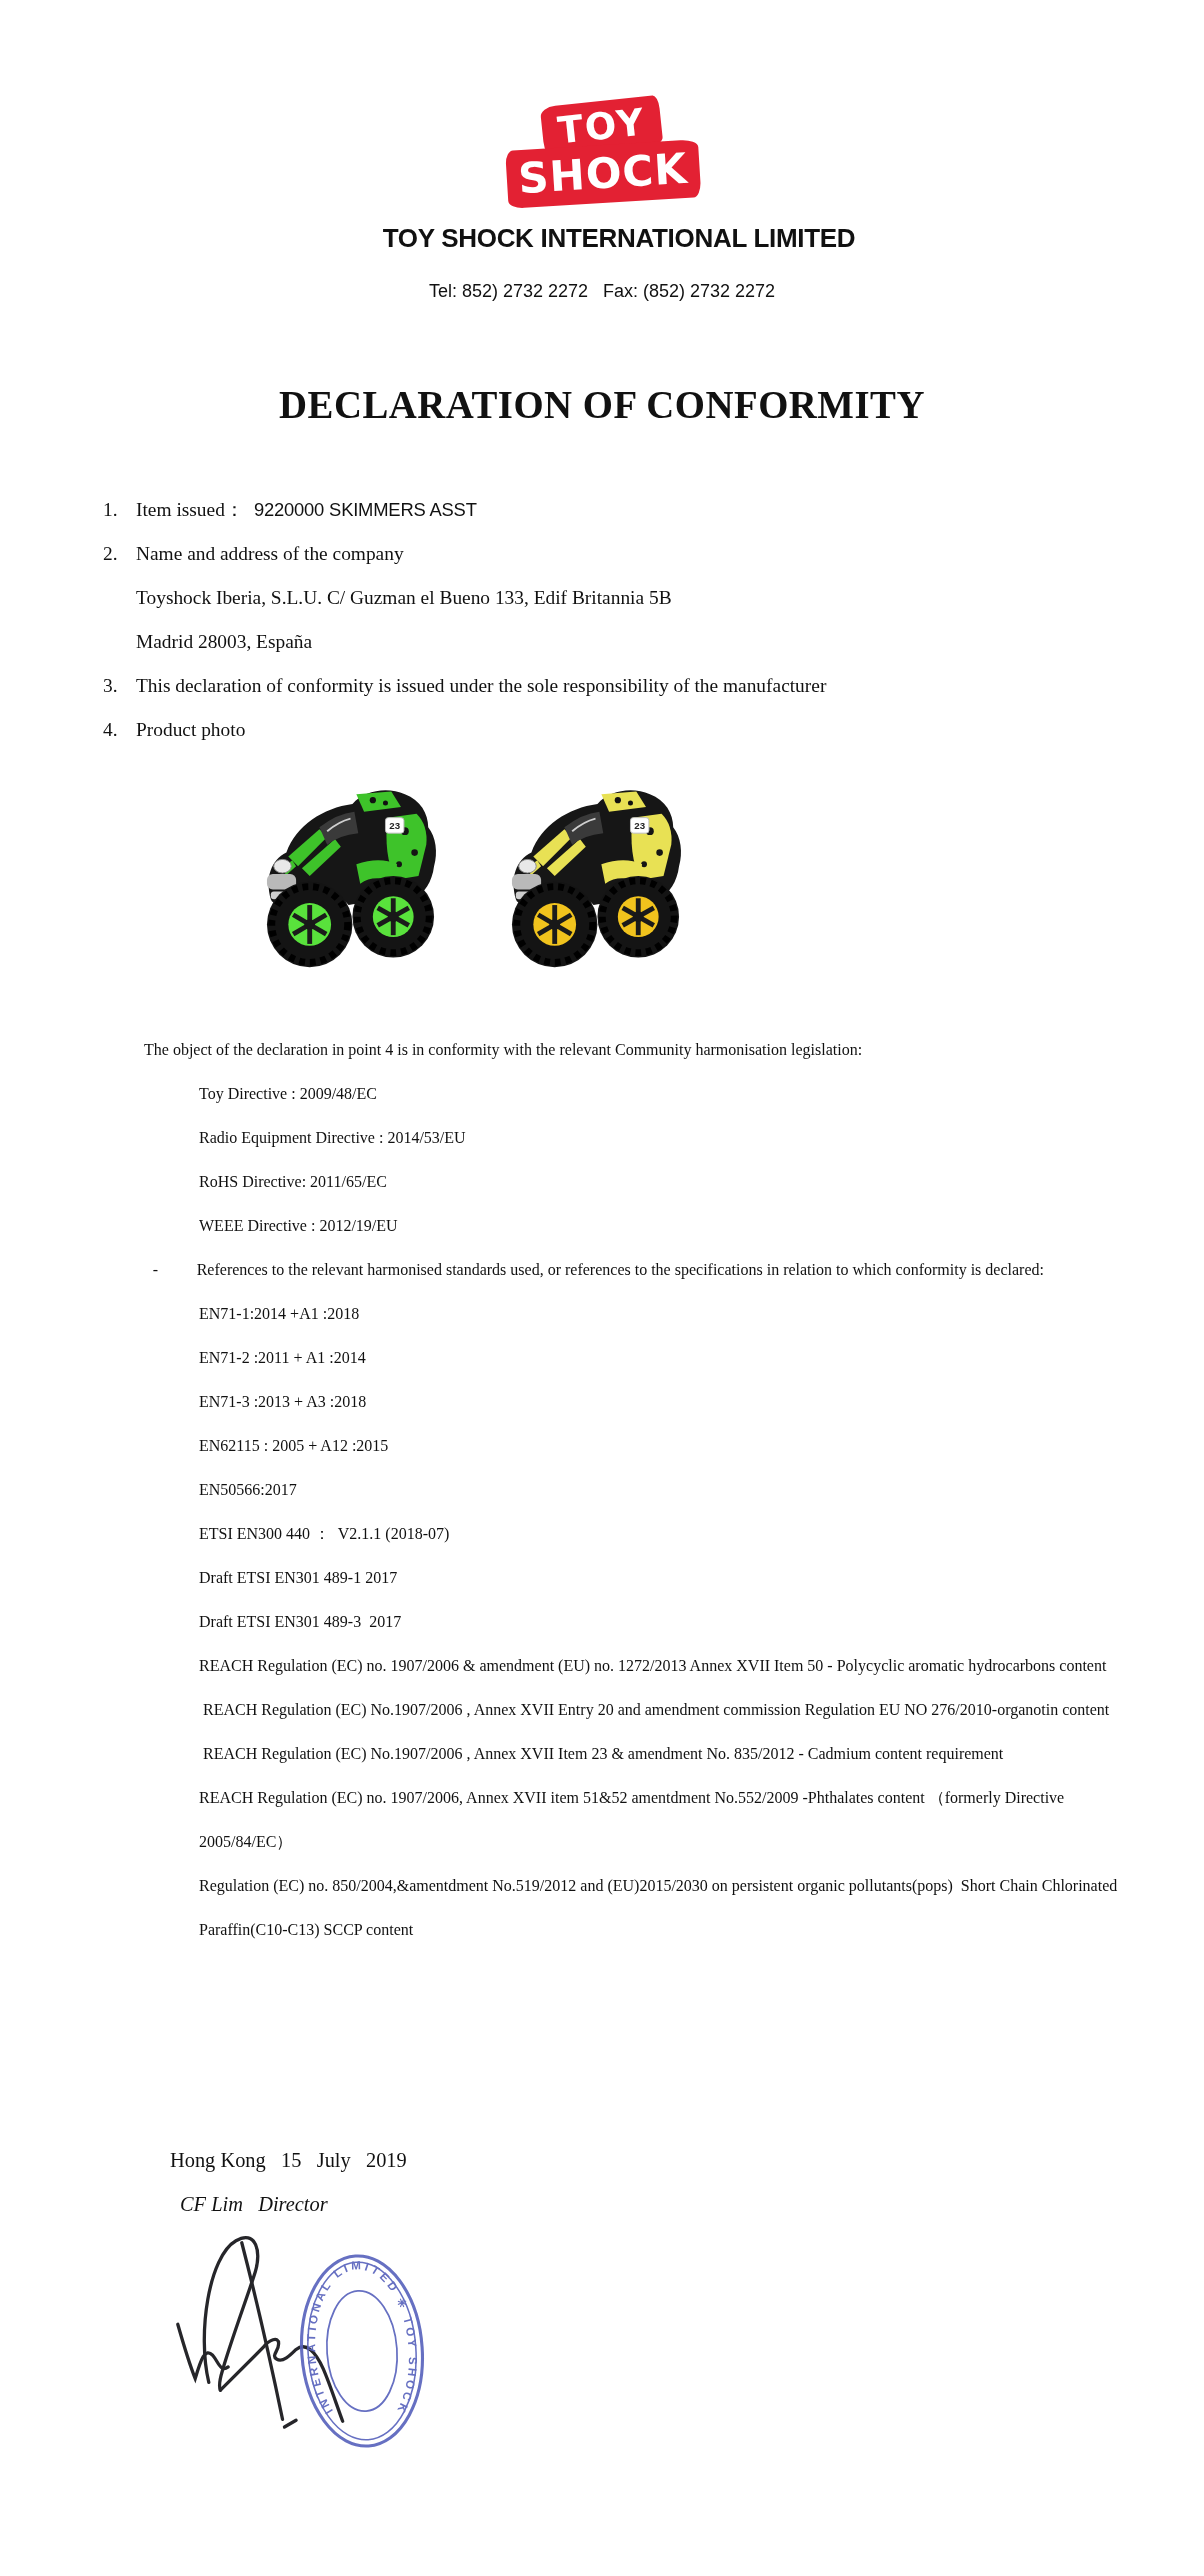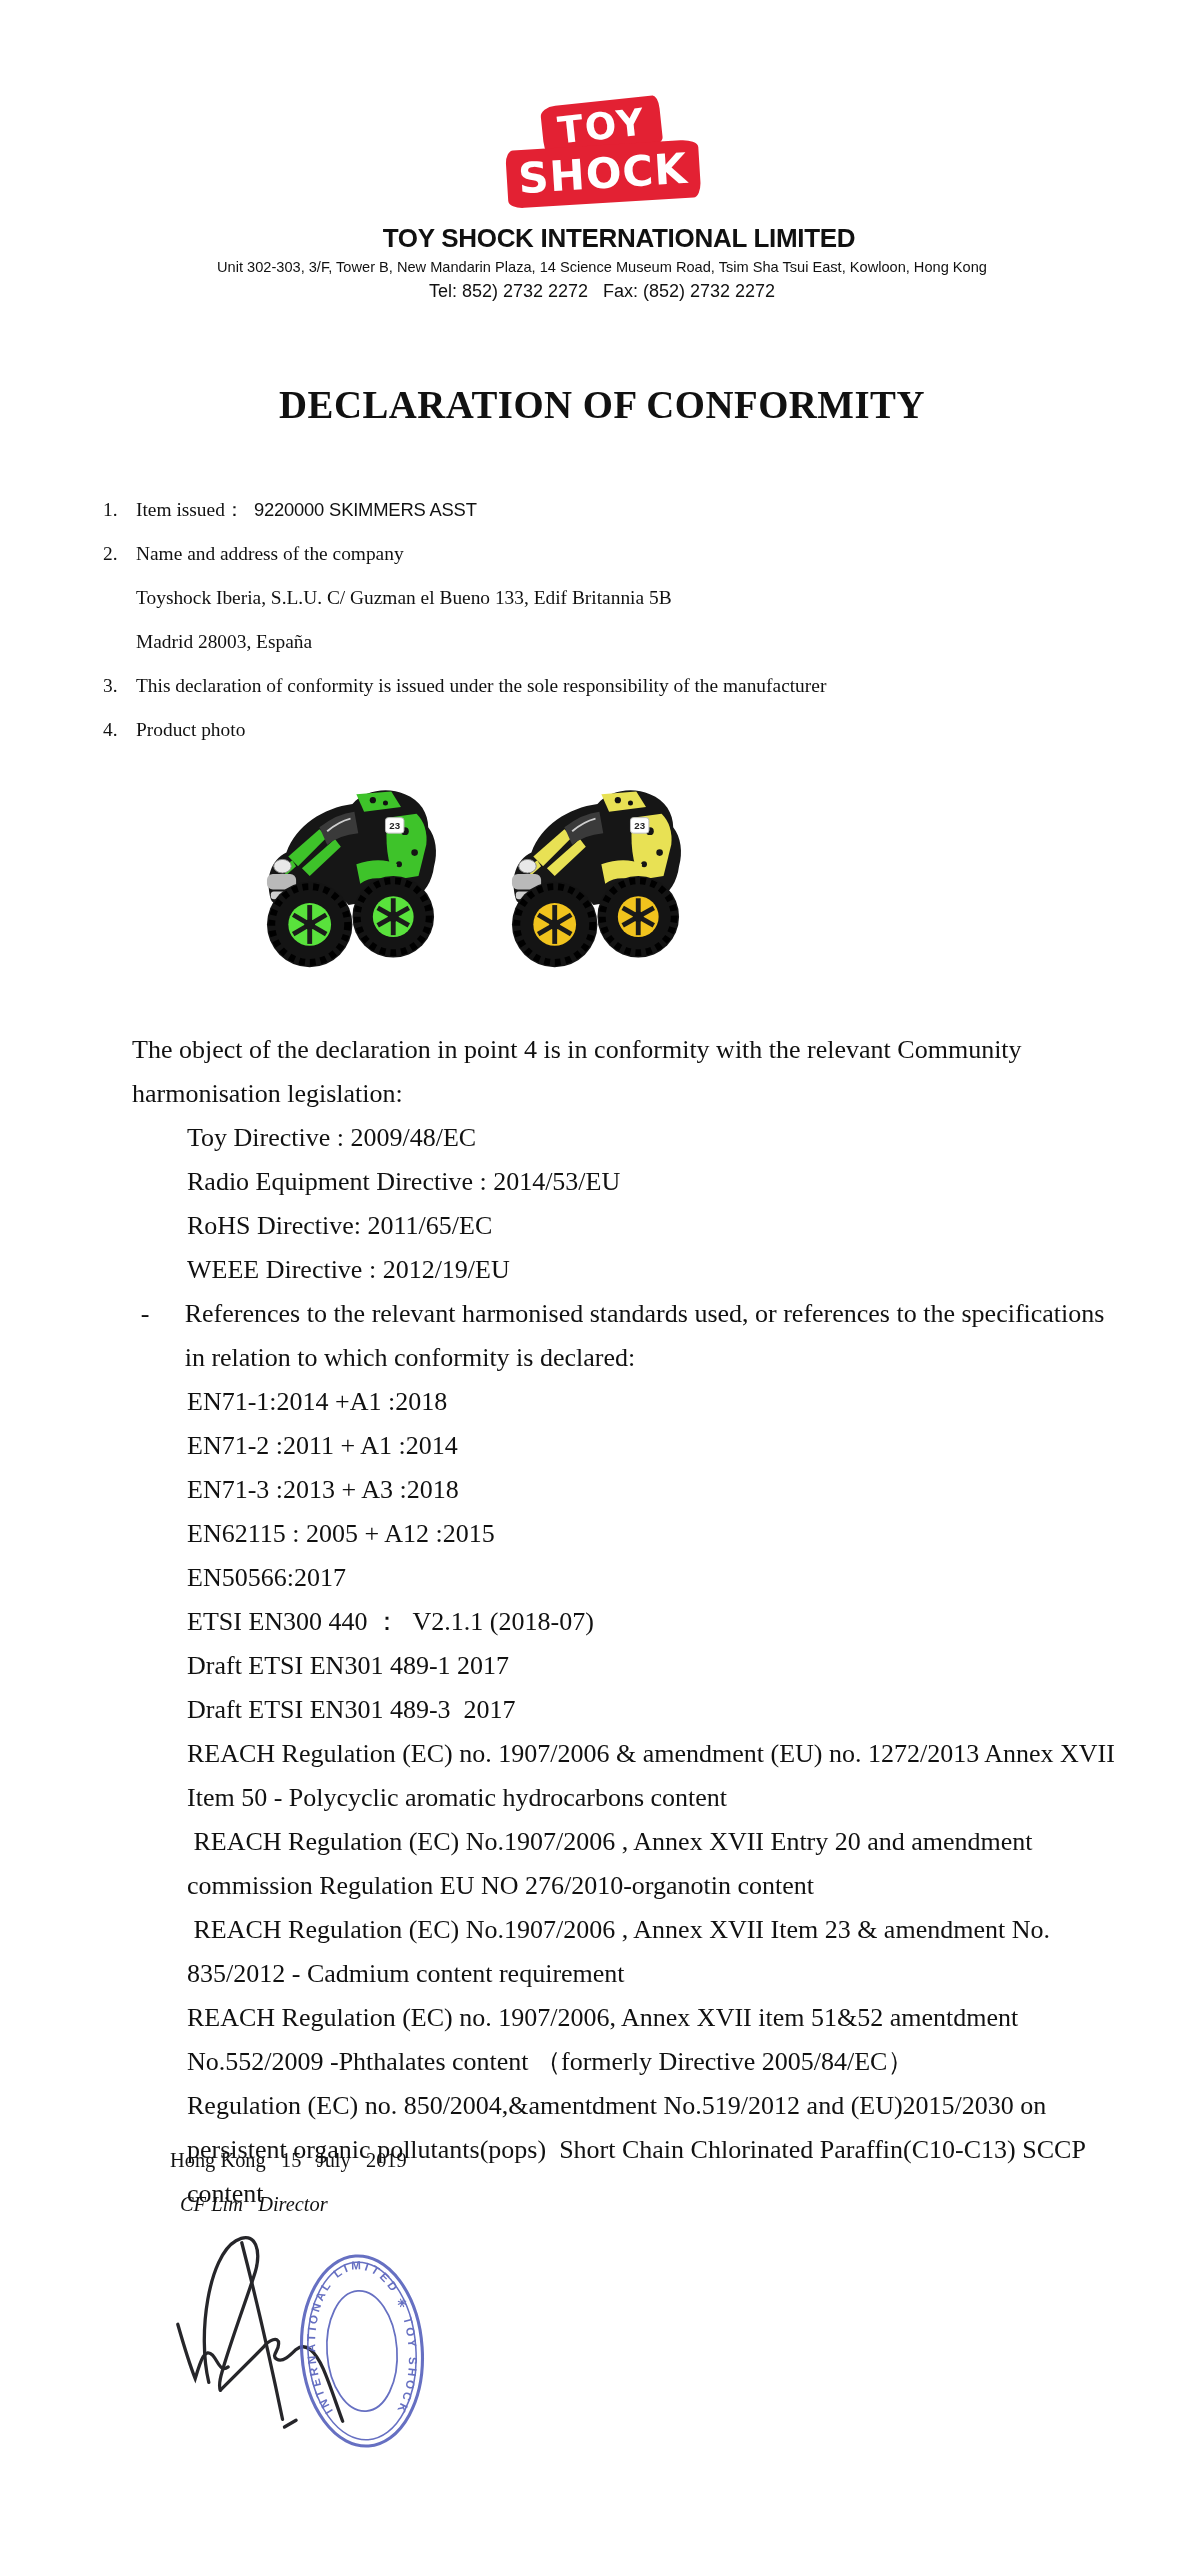--- a/index.html
+++ b/index.html
@@ -33,21 +33,21 @@
   
   .items { position:absolute; top:488px; left:103px; width:999px; font-size:19.4px; line-height:44px; }
   .items p { margin:0; white-space:pre-wrap; }
   .item-num { display:inline-block; width:33px; }
   .item-cont { padding-left:33px; }
   .item-value { font-family:"Liberation Sans", sans-serif; font-size:18.4px; letter-spacing:-0.2px; }
   
   .photos { position:absolute; top:771px; left:263px; display:flex; gap:70px; }
   .car-box { width:175px; height:204px; }
   
-  .conformity { position:absolute; top:1028px; left:132px; width:992px; font-size:26px; line-height:44px; }
+  .conformity { position:absolute; top:1028px; left:144px; width:992px; font-size:16px; line-height:44px; }
   .conformity p { margin:0; }
   .doc-line { white-space:pre-wrap; }
   .indent { padding-left:55px; }
   .references { display:flex; align-items:flex-start; padding-left:8.7px; }
   .ref-bullet { width:44px; flex:0 0 44px; }
   .ref-text { width:922px; }
   
   .place-date { position:absolute; top:2149px; left:146px; font-size:20.4px; white-space:pre;margin-left:24px; }
   .signatory  { position:absolute; top:2193px; left:180px; font-size:20.4px; white-space:pre;font-style:italic; }
   .signature-svg { position:absolute; top:2227px; left:170px; }
@@ -61,21 +61,20 @@
 <div class="page">
 
   <div class="logo">
     <span class="logo-inner">
       <span class="logo-toy" style="background: rgb(227, 33, 51);">TOY</span>
       <span class="logo-shock" style="background: rgb(227, 33, 51);">SHOCK</span>
     </span>
   </div>
 
   <div class="company-name">TOY SHOCK INTERNATIONAL LIMITED</div>
-  <div class="company-address">Unit 302-303, 3/F, Tower B, New Mandarin Plaza, 14 Science Museum Road, Tsim Sha Tsui East, Kowloon, Hong Kong</div>
   <div class="company-contact">Tel: 852) 2732 2272   Fax: (852) 2732 2272</div>
 
   <div class="doc-title">DECLARATION OF CONFORMITY</div>
 
   <div class="items">
     <p><span class="item-num">1.</span><span>Item issued：  </span><span class="item-value">9220000 SKIMMERS ASST</span></p>
     <p><span class="item-num">2.</span><span>Name and address of the company</span></p>
     <p class="item-cont">Toyshock Iberia, S.L.U. C/ Guzman el Bueno 133, Edif Britannia 5B</p>
     <p class="item-cont">Madrid 28003, España</p>
     <p><span class="item-num">3.</span><span>This declaration of conformity is issued under the sole responsibility of the manufacturer</span></p>

